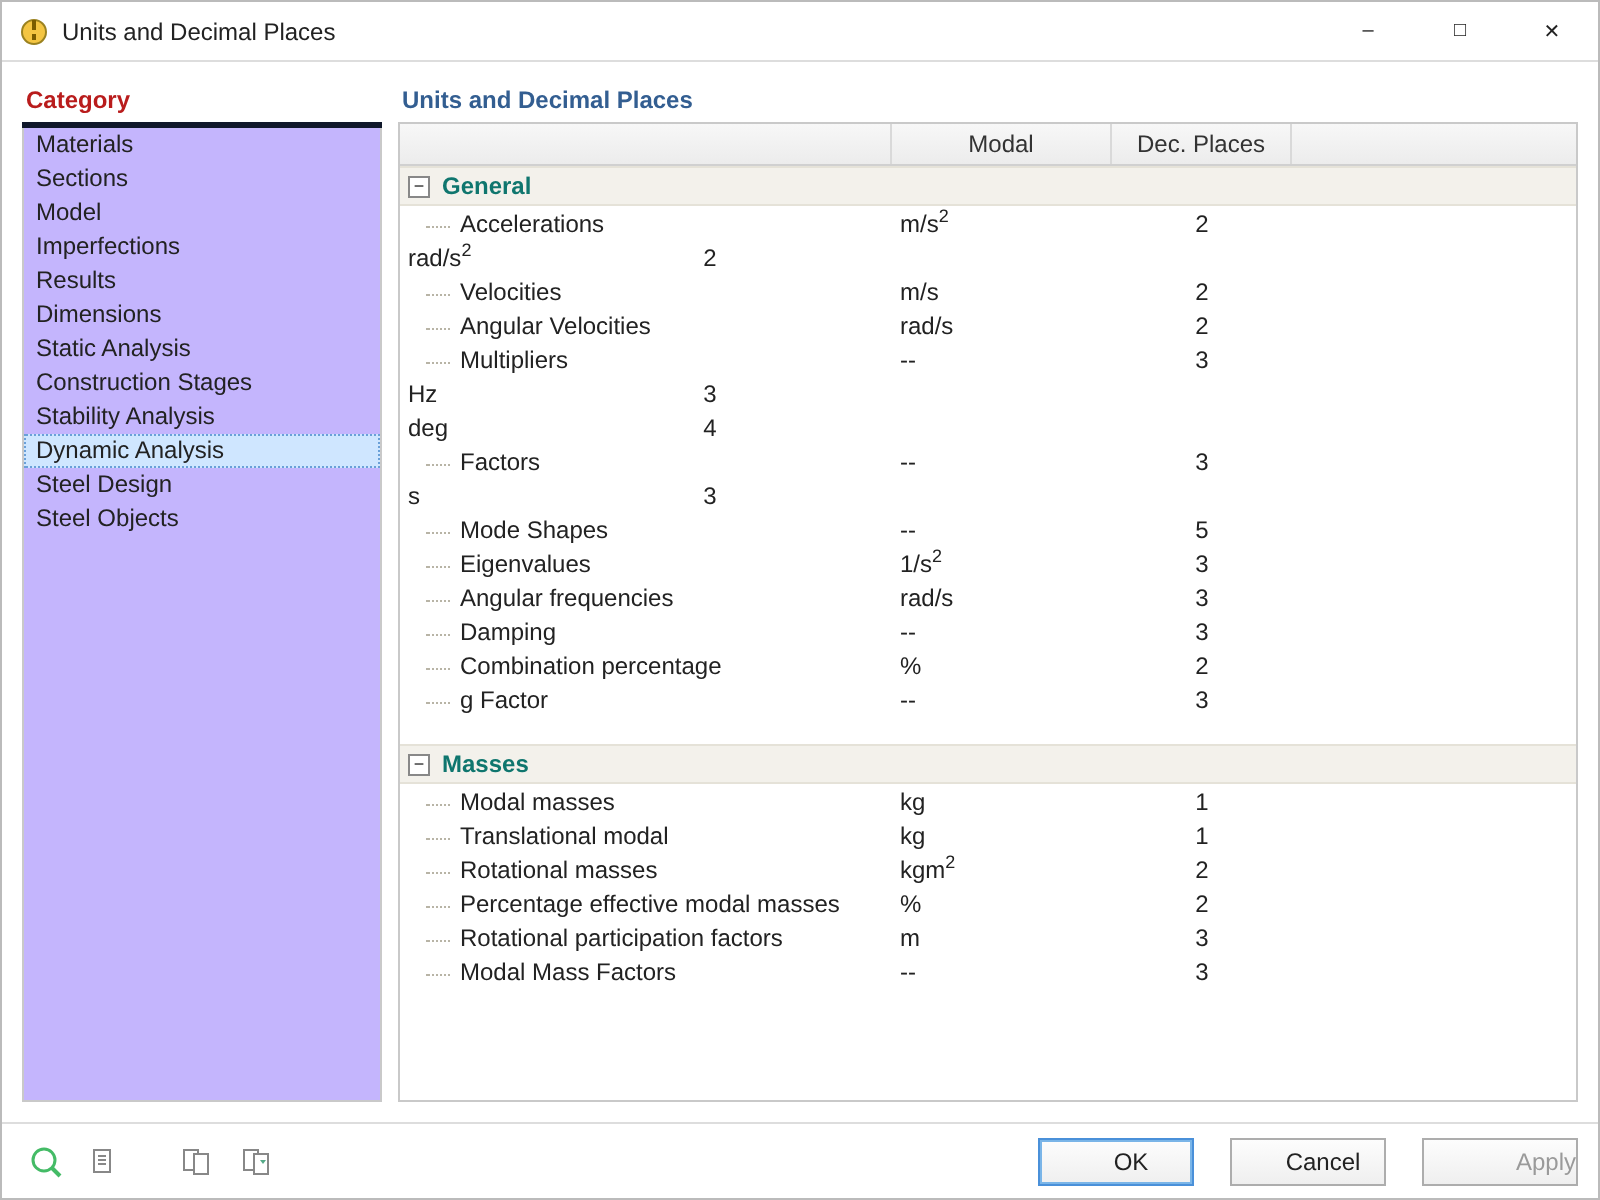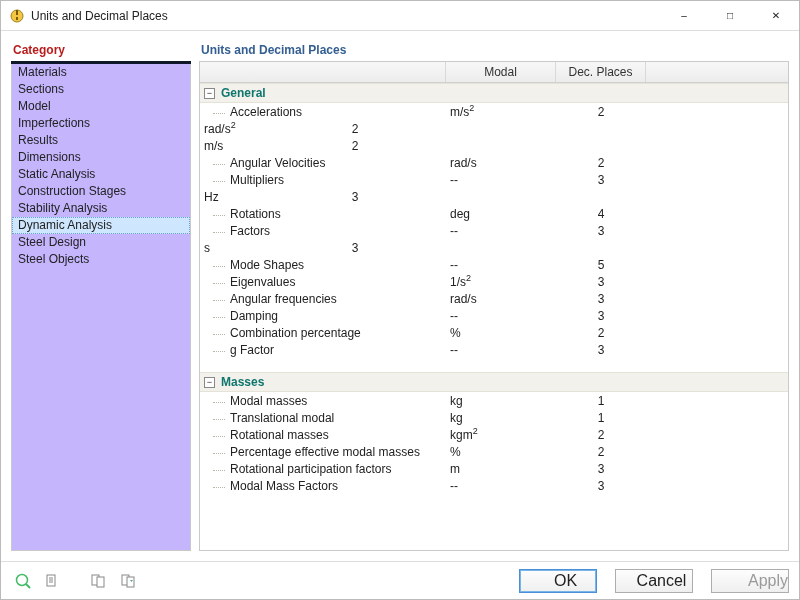--- a/index.html
+++ b/index.html
@@ -37,21 +37,21 @@
   .td-name { width: 246px; padding-left: 30px; position: relative; white-space: nowrap; }
   .td-name::before { content:""; position:absolute; left:13px; top:8px; width:12px; border-top:1px dotted #b8b4a6; }
   .td-unit { width: 110px; padding-left: 4px; }
   .td-dec  { width: 90px; text-align: center; }
   .sup { font-size: 9px; vertical-align: super; line-height: 0; }
   .group-spacer { height: 14px; background:#fff; }
   
   .bottombar { height: 38px; border-top: 1px solid #ddd; display: flex; align-items: center; padding: 0 10px; gap: 6px; }
   .toolbtn { width: 24px; height: 24px; border: 1px solid transparent; display:inline-flex; align-items:center; justify-content:center; color:#555; }
   .spacer { flex:1; }
-  .btn { min-width: 78px; height: 24px; border: 1px solid #adadad; background: linear-gradient(#fdfdfd,#efefef); text-align:center; line-height:22px; font-size:16px;padding-left:15px; }
+  .btn { min-width: 78px; height: 24px; border: 1px solid #adadad; background: linear-gradient(#fdfdfd,#efefef); text-align:center; line-height:22px; font-size:12px;padding-left:15px; }
   .btn.primary { border-color:#4a90d9; box-shadow: 0 0 0 1px #7ab5e8 inset; }
   .btn.disabled { color:#9a9a9a;text-align:right; }
 </style>
 </head>
 <body>
 
 <div class="titlebar">
   <span class="icon">
     <svg width="16" height="16" viewBox="0 0 16 16">
         <circle cx="8" cy="8" r="6" fill="#f4c542" stroke="#9b8220"></circle>
@@ -100,39 +100,39 @@
           <div class="trow">
             <div class="td-name">Accelerations</div>
             <div class="td-unit">m/s<span class="sup">2</span></div>
             <div class="td-dec">2</div>
           </div>
           <div class="trow">
             <div class="td-unit">rad/s<span class="sup">2</span></div>
             <div class="td-dec">2</div>
           </div>
           <div class="trow">
+            <div class="td-name">Velocities</div>
             <div class="td-unit">m/s</div>
             <div class="td-dec">2</div>
           </div>
           <div class="trow">
             <div class="td-name">Angular Velocities</div>
             <div class="td-unit">rad/s</div>
             <div class="td-dec">2</div>
           </div>
           <div class="trow">
             <div class="td-name">Multipliers</div>
             <div class="td-unit">--</div>
             <div class="td-dec">3</div>
           </div>
           <div class="trow">
             <div class="td-unit">Hz</div>
             <div class="td-dec">3</div>
           </div>
           <div class="trow">
-            <div class="td-name">Rotations</div>
             <div class="td-unit">deg</div>
             <div class="td-dec">4</div>
           </div>
           <div class="trow">
             <div class="td-name">Factors</div>
             <div class="td-unit">--</div>
             <div class="td-dec">3</div>
           </div>
           <div class="trow">
             <div class="td-unit">s</div>

